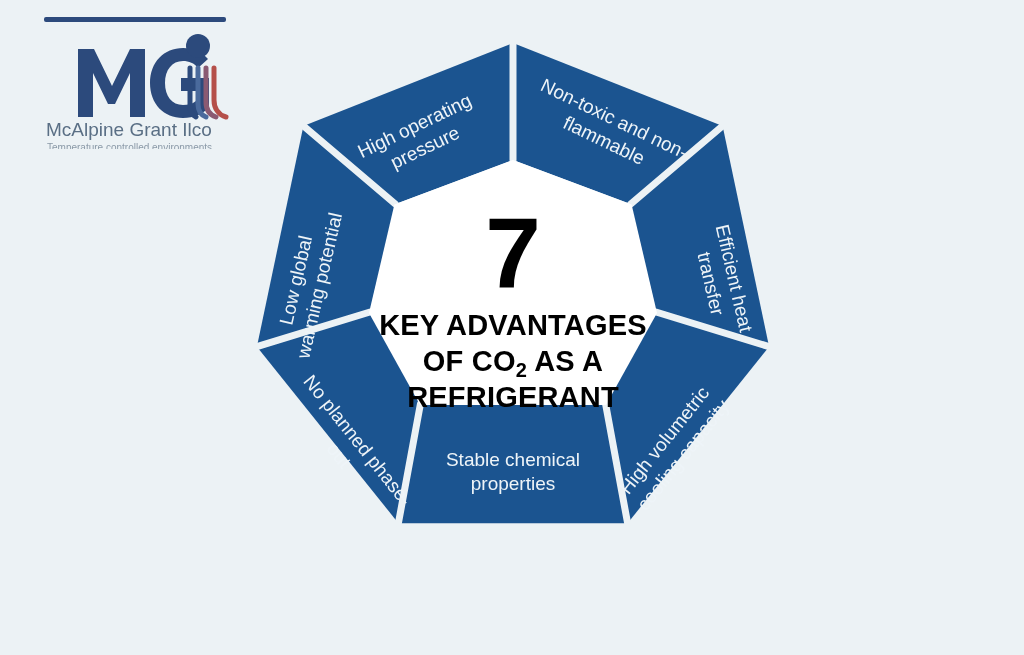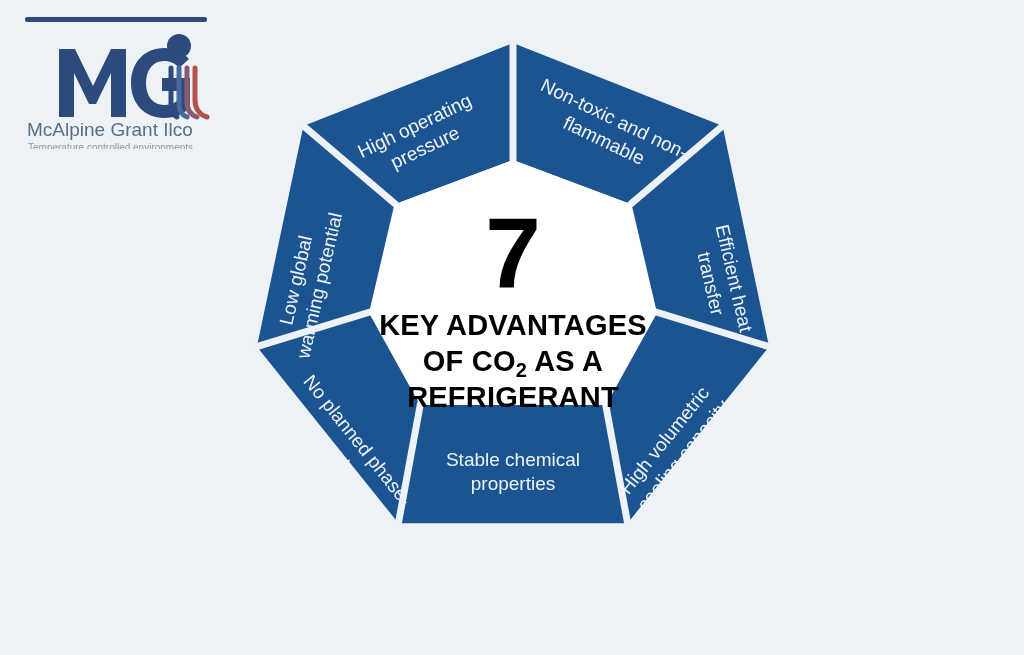--- a/index.html
+++ b/index.html
@@ -15,21 +15,21 @@
     position: relative;
     width: 1024px;
     height: 655px;
     background: #ecf2f5;
     overflow: hidden;
   }
 
   
   #logo {
     position: absolute;
-    left: 25px;
+    left: 44px;
     top: 14px;
     width: 200px;
     height: 135px;
   }
   #logo svg { display: block; }
 
   
   #diagram {
     position: absolute;
     left: 0;

